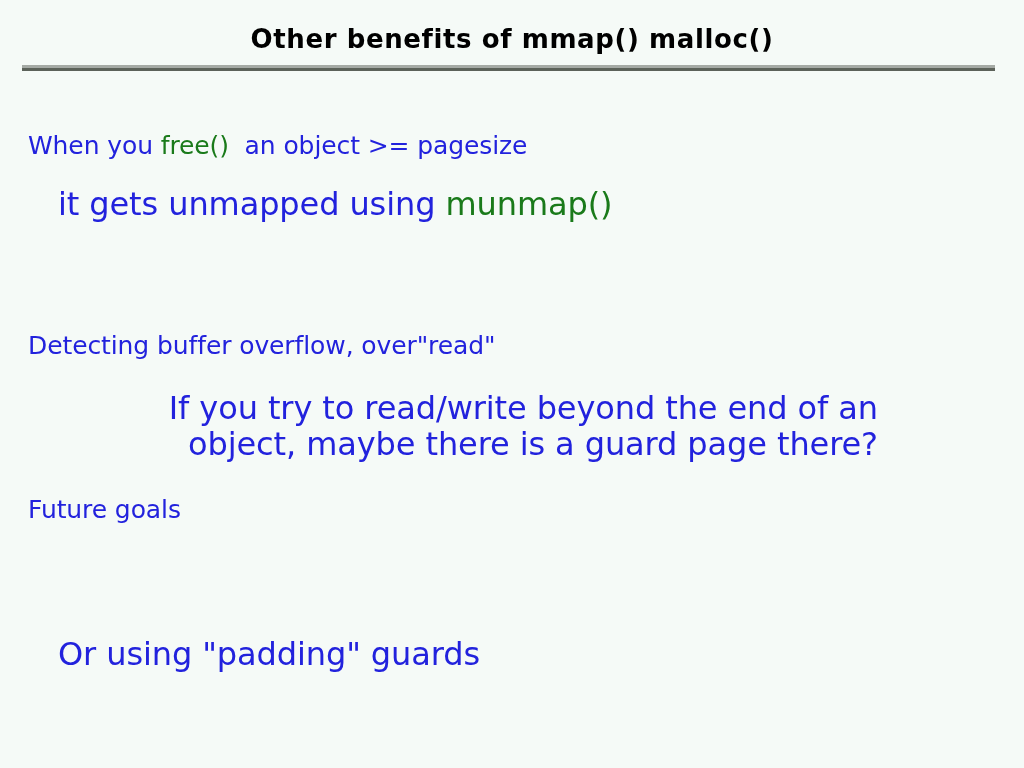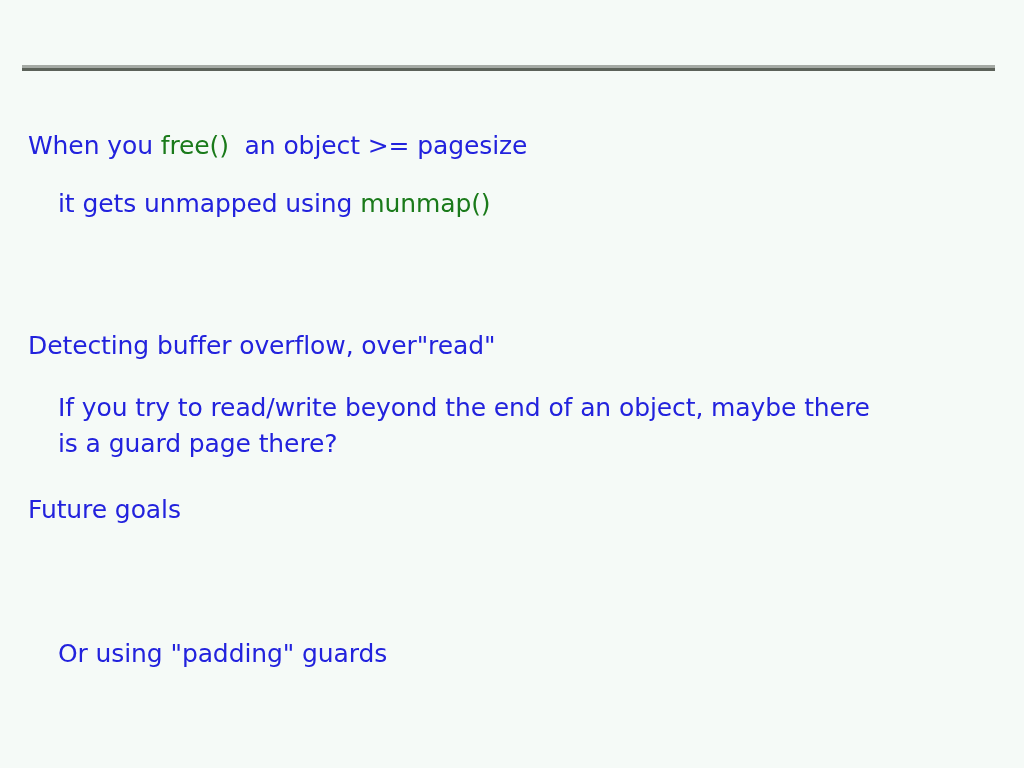--- a/index.html
+++ b/index.html
@@ -67,57 +67,61 @@
     background: #5c625a;
   }
 
   
   .body-area {
     position: absolute;
     left: 0;
     top: 108px;
     width: 854px;
     height: 630px;
+    text-align: right;
   }
 
   .bullet {
     position: absolute;
     font-family: "DejaVu Sans", sans-serif;
     font-size: 25px;
     line-height: 36px;
     color: #2222dd;
     white-space: pre;
     letter-spacing: -0.1px;
   }
   .bullet.wrap {
     white-space: normal;
   }
 
   .lvl1 { left: 28px; font-size: 25px; }
-  .lvl2 { left: 58px; font-size: 25px; }
+  .lvl2 { left: 58px; font-size: 32px; }
 
   .code {
     color: #1a7a1a;
   }
 
   
   #line-free-object      { top: 20px;  }
   #line-unmapped         { top: 78px;  }
   #line-after-free       { top: 138px; }
   #line-detecting        { top: 220px; }
   #line-read-write       { top: 282px; width: 820px; }
   #line-future-goals     { top: 384px; }
   #line-proactive        { top: 446px; }
   #line-padding          { top: 528px; }
 </style>
 </head>
 <body>
 
 <div id="slide">
 
+  <div class="title-block">
+    <h1 class="slide-title">Other benefits of mmap() malloc()</h1>
+  </div>
 
   <div class="title-rule">
     <div class="rule-top"></div>
     <div class="rule-bottom"></div>
   </div>
 
   <div class="body-area">
 
     <div class="bullet lvl1" id="line-free-object"><span>When you </span><span class="code">free()</span><span>  an object &gt;= pagesize</span></div>
 

